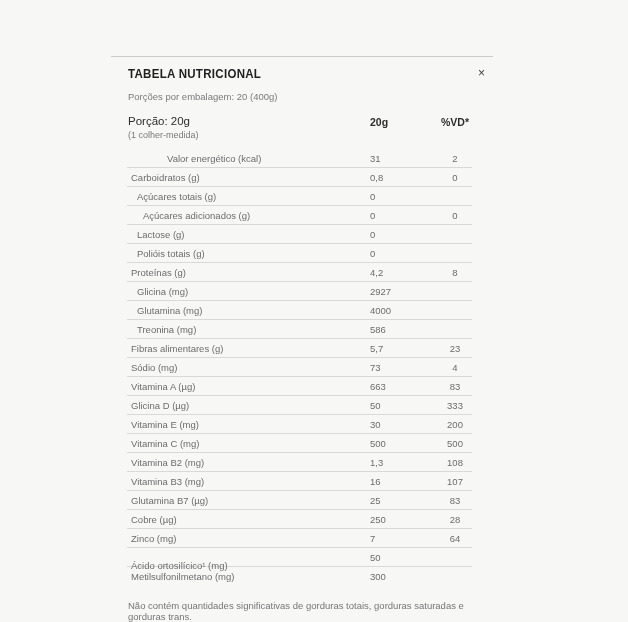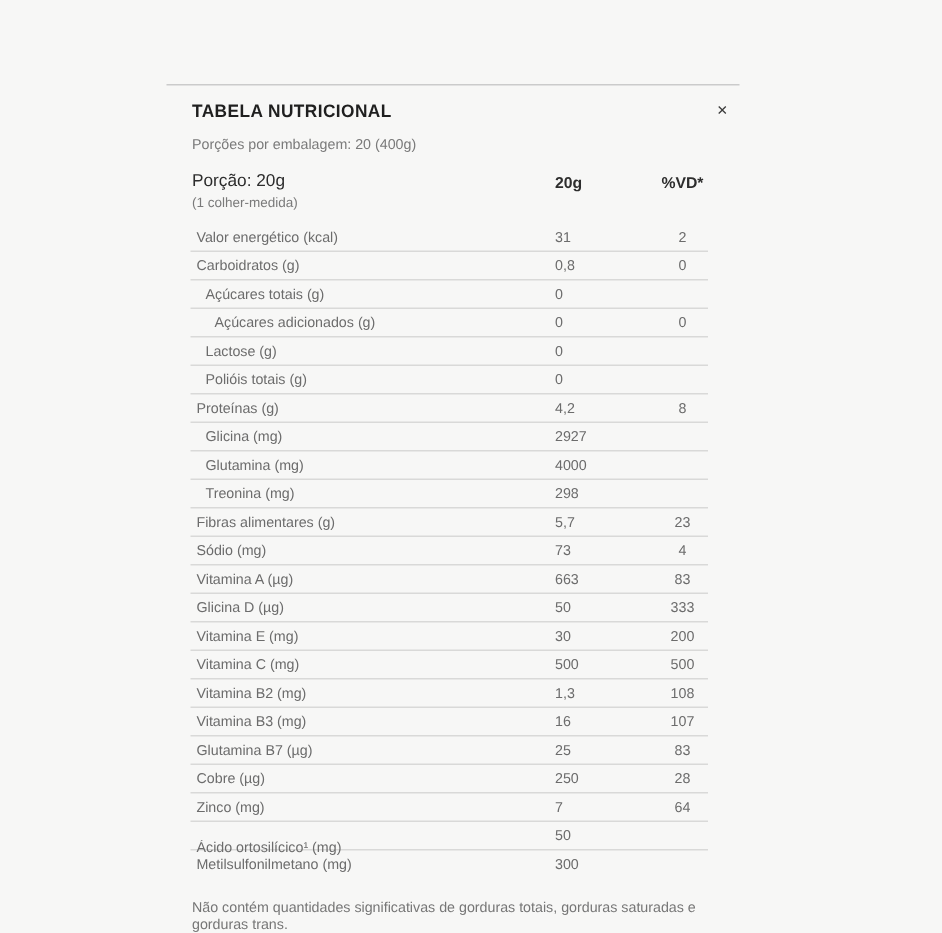--- a/index.html
+++ b/index.html
@@ -114,21 +114,21 @@
     <div class="portion-left">
       <div class="portion-label">Porção: 20g</div>
       <div class="portion-sublabel">(1 colher-medida)</div>
     </div>
     <div class="col-amount col-head">20g</div>
     <div class="col-dv col-head">%VD*</div>
   </div>
 
   <div class="ntable">
     <div class="nrow">
-      <div class="lbl" style="padding-left: 4px;">Valor energético (kcal)</div>
+      <div class="lbl" style="padding-left: 4px; margin-left: 36px;">Valor energético (kcal)</div>
       <div class="col-amount amt">31</div>
       <div class="col-dv dv">2</div>
     </div>
 
     <div class="nrow">
       <div class="lbl" style="padding-left: 4px;">Carboidratos (g)</div>
       <div class="col-amount amt">0,8</div>
       <div class="col-dv dv">0</div>
     </div>
 
@@ -169,21 +169,21 @@
     </div>
 
     <div class="nrow">
       <div class="lbl" style="padding-left: 10px;">Glutamina (mg)</div>
       <div class="col-amount amt">4000</div>
       <div class="col-dv dv"></div>
     </div>
 
     <div class="nrow">
       <div class="lbl" style="padding-left: 10px;">Treonina (mg)</div>
-      <div class="col-amount amt">298</div>
+      <div class="col-amount amt">586</div>
       <div class="col-dv dv"></div>
     </div>
 
     <div class="nrow">
       <div class="lbl" style="padding-left: 4px;">Fibras alimentares (g)</div>
       <div class="col-amount amt">5,7</div>
       <div class="col-dv dv">23</div>
     </div>
 
     <div class="nrow">

